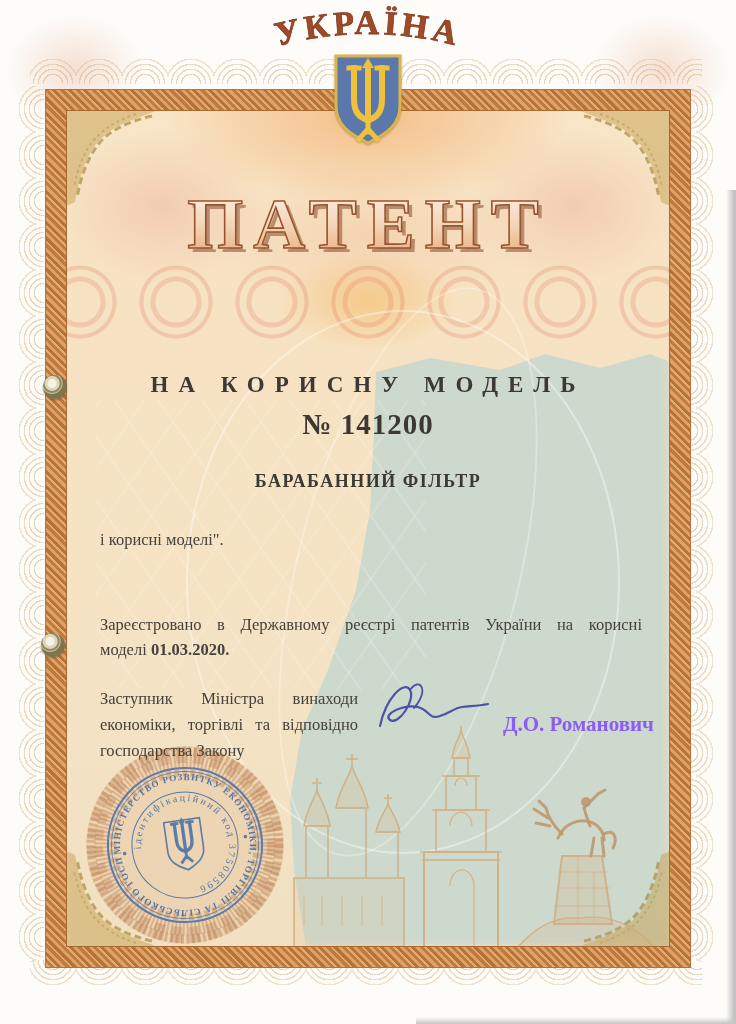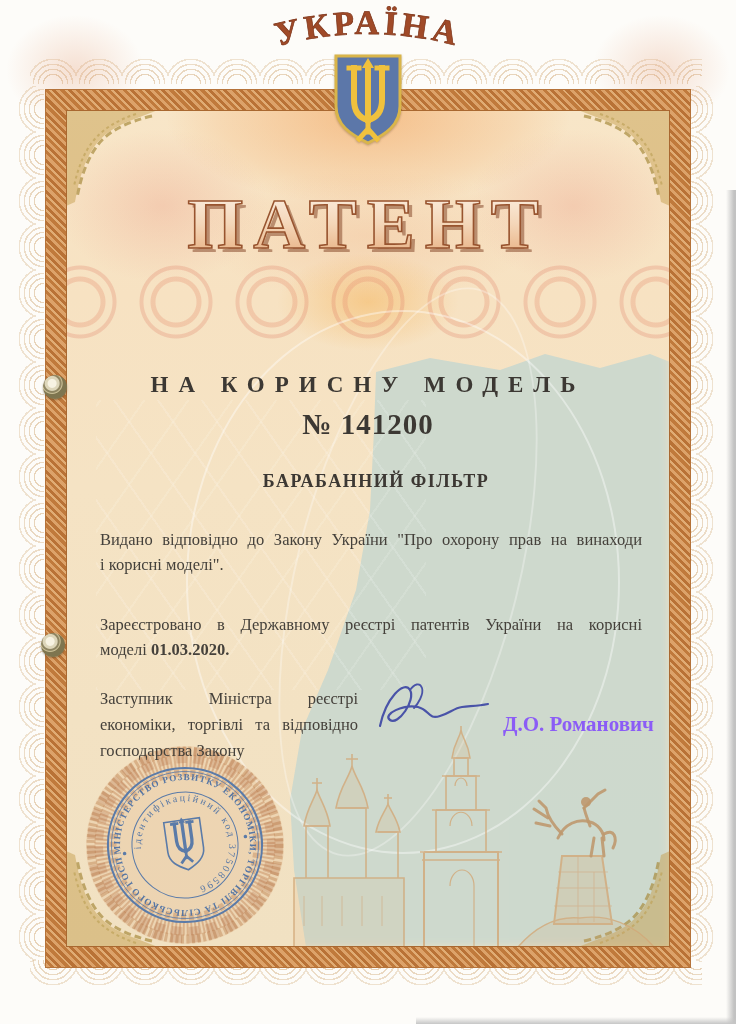--- a/index.html
+++ b/index.html
@@ -58,21 +58,21 @@
   .c-bl{left:0;bottom:0;transform:scaleY(-1);}
   .c-br{right:0;bottom:0;transform:scale(-1,-1);}
   
   .ukraina{position:absolute;left:218px;top:2px;width:300px;height:66px;}
   .emblem{position:absolute;left:330px;top:50px;width:76px;height:98px;filter:drop-shadow(0 1px 1px rgba(90,60,30,.35));}
   .patent{position:absolute;left:138px;top:164px;width:460px;height:108px;}
   
   .txt{position:absolute;color:#3c3833;}
   .subtitle{left:66px;top:372px;width:604px;text-align:center;font-size:23px;font-weight:bold;letter-spacing:10px;}
   .number{left:66px;top:408px;width:604px;text-align:center;font-size:29px;font-weight:bold;letter-spacing:1px;}
-  .invention{left:66px;top:471px;width:604px;text-align:center;font-size:18px;font-weight:bold;letter-spacing:1.5px;margin-left:8px;}
+  .invention{left:66px;top:471px;width:604px;text-align:center;font-size:18px;font-weight:bold;letter-spacing:1.5px;}
   .para{left:100px;width:542px;font-size:16.5px;line-height:25px;color:#45413b;}
   .para1{top:527px;}
   .para2{top:612px;}
   .jline{display:block;text-align:justify;text-align-last:justify;}
   .lline{display:block;text-align:left;}
   .sig-pos{position:absolute;left:100px;top:686px;width:258px;font-size:16.5px;line-height:26px;color:#45413b;}
   .sig-name{position:absolute;left:503px;top:712px;font-size:21px;font-weight:600;color:#8b5cf6;}
   .sig-ink{position:absolute;left:370px;top:674px;width:128px;height:68px;}
   
   .stamp{position:absolute;left:12px;top:628px;width:214px;height:214px;}
@@ -255,30 +255,29 @@
       <text x="234" y="88" text-anchor="middle" font-family="Liberation Serif, DejaVu Serif, serif" font-size="72" font-weight="bold" letter-spacing="10" fill="rgba(125,62,32,.5)">ПАТЕНТ</text>
       <text x="230" y="84" text-anchor="middle" font-family="Liberation Serif, DejaVu Serif, serif" font-size="72" font-weight="bold" letter-spacing="10" fill="url(#pg)" stroke="#98542f" stroke-width="1.6">ПАТЕНТ</text>
     </svg>
   </div>
 
   <div class="txt subtitle">НА КОРИСНУ МОДЕЛЬ</div>
   <div class="txt number">№ 141200</div>
   <div class="txt invention">БАРАБАННИЙ ФІЛЬТР</div>
 
   <div class="txt para para1">
-    <span class="jline">Видано відповідно до Закону України "Про охорону прав на винаходи</span>
     <span class="lline">і корисні моделі".</span>
   </div>
   <div class="txt para para2">
     <span class="jline">Зареєстровано в Державному реєстрі патентів України на корисні</span>
     <span class="lline"><span>моделі </span><b>01.03.2020.</b></span>
   </div>
 
   <div class="sig-pos">
-    <span class="jline">Заступник Міністра реєстрі</span>
+    <span class="jline">Заступник Міністра винаходи</span>
     <span class="jline">економіки, торгівлі та відповідно</span>
     <span class="lline">господарства Закону</span>
   </div>
   <div class="sig-ink">
     <svg width="128" height="68" viewBox="0 0 128 68" fill="none" stroke="#4953a8" stroke-width="2.2" stroke-linecap="round">
       <path d="M10,52 C16,24 34,6 40,16 C46,26 28,52 20,46 C12,40 34,30 48,33 C60,36 58,46 70,42 C80,39 84,34 92,33 C100,32 108,32 118,30"></path>
       <path d="M40,16 C44,10 50,8 52,14 C54,20 48,30 44,34" stroke-width="1.8"></path>
     </svg>
   </div>
   <div class="sig-name">Д.О. Романович</div>

